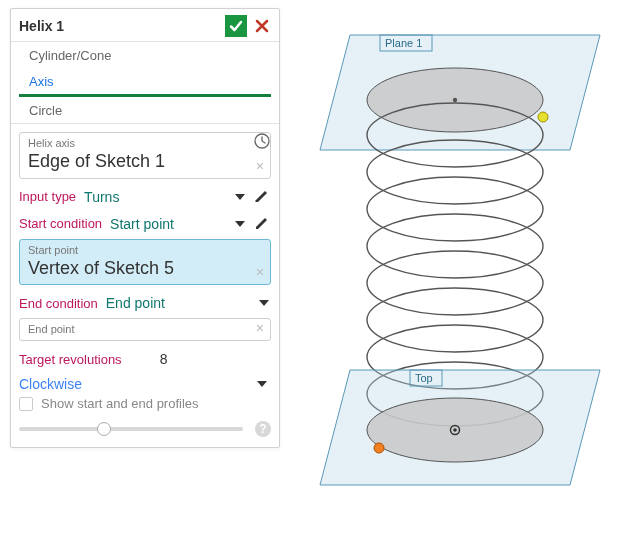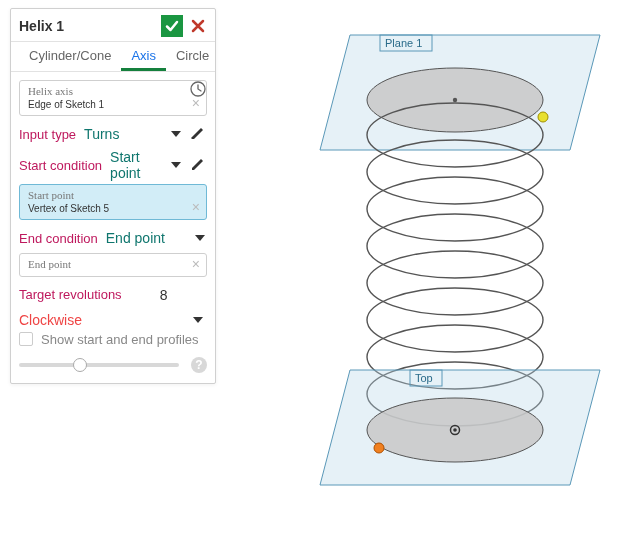--- a/index.html
+++ b/index.html
@@ -9,21 +9,21 @@
     font-size: 13px;
     color: #333;
     background: #fff;
     width: 636px;
     height: 537px;
     position: relative;
   }
   .panel {
     position: absolute;
     top: 8px; left: 10px;
-    width: 206px;
+    width: 270px;
     background: #fff;
     border: 1px solid #d0d0d0;
     border-radius: 2px;
     box-shadow: 0 1px 4px rgba(0,0,0,0.06);
   }
   .panel-header {
     display: flex; align-items: center;
     padding: 6px 8px 4px 8px;
     border-bottom: 1px solid #e2e2e2;
   }
@@ -31,32 +31,32 @@
   .ok-btn {
     width: 22px; height: 22px; background: #1a9641;
     display: flex; align-items: center; justify-content: center;
     cursor: pointer; margin-right: 6px;
   }
   .cancel-btn {
     width: 18px; height: 22px; display: flex; align-items: center;
     justify-content: center; color: #c0392b; font-size: 18px;
     font-weight: bold; cursor: pointer;
   }
-  .tabs { display: flex; padding: 0 8px; border-bottom: 1px solid #e2e2e2; }
+  .tabs { display: flex; padding: 0 8px; border-bottom: 1px solid #e2e2e2; flex-direction: column; }
   .tab { padding: 6px 10px 5px 10px; color: #666; cursor: pointer; font-size: 13px; }
   .tab.active { color: #1a73e8; border-bottom: 3px solid #15803d; font-weight: 500; }
   .body { padding: 8px 8px 10px 8px; }
   .field-box {
     border: 1px solid #cfcfcf; border-radius: 3px;
     padding: 4px 24px 4px 8px; position: relative; margin-bottom: 6px;
     background: #fff;
   }
   .field-box.active { background: #d2edf7; border-color: #6fb9d6; }
-  .field-label { font-size: 11px; color: #777; line-height: 1.2; font-family: Liberation Serif, serif; }
-  .field-value { font-size: 10px; color: #333; line-height: 1.3; }
+  .field-label { font-size: 11px; color: #777; line-height: 1.2; }
+  .field-value { font-size: 18px; color: #333; line-height: 1.3; }
   .clear-x {
     position: absolute; right: 6px; bottom: 4px;
     color: #bbb; font-size: 14px; cursor: pointer;
   }
   .clock-icon {
     position: absolute; right: 4px; top: 4px;
     width: 18px; height: 18px; cursor: pointer;
   }
   .row {
     display: flex; align-items: center;
@@ -78,21 +78,21 @@
     cursor: pointer;
   }
   .num-input {
     text-align: right; color: #333; font-size: 14px;
     min-width: 50px; padding-right: 4px;
   }
   .direction-row {
     display: flex; align-items: center; padding: 2px 0 4px 0;
   }
   .direction-dd {
-    flex: 1; font-size: 14px; color: #ef4444; display: flex;
+    flex: 1; font-size: 14px; color: #3b82f6; display: flex;
     align-items: center; justify-content: space-between;
     padding-right: 4px; cursor: pointer;
   }
   .checkbox-row {
     display: flex; align-items: center; gap: 8px;
     color: #888; margin-top: 0; cursor: pointer;
   }
   .checkbox {
     width: 14px; height: 14px; border: 1px solid #ccc;
     border-radius: 2px; background: #fff;

